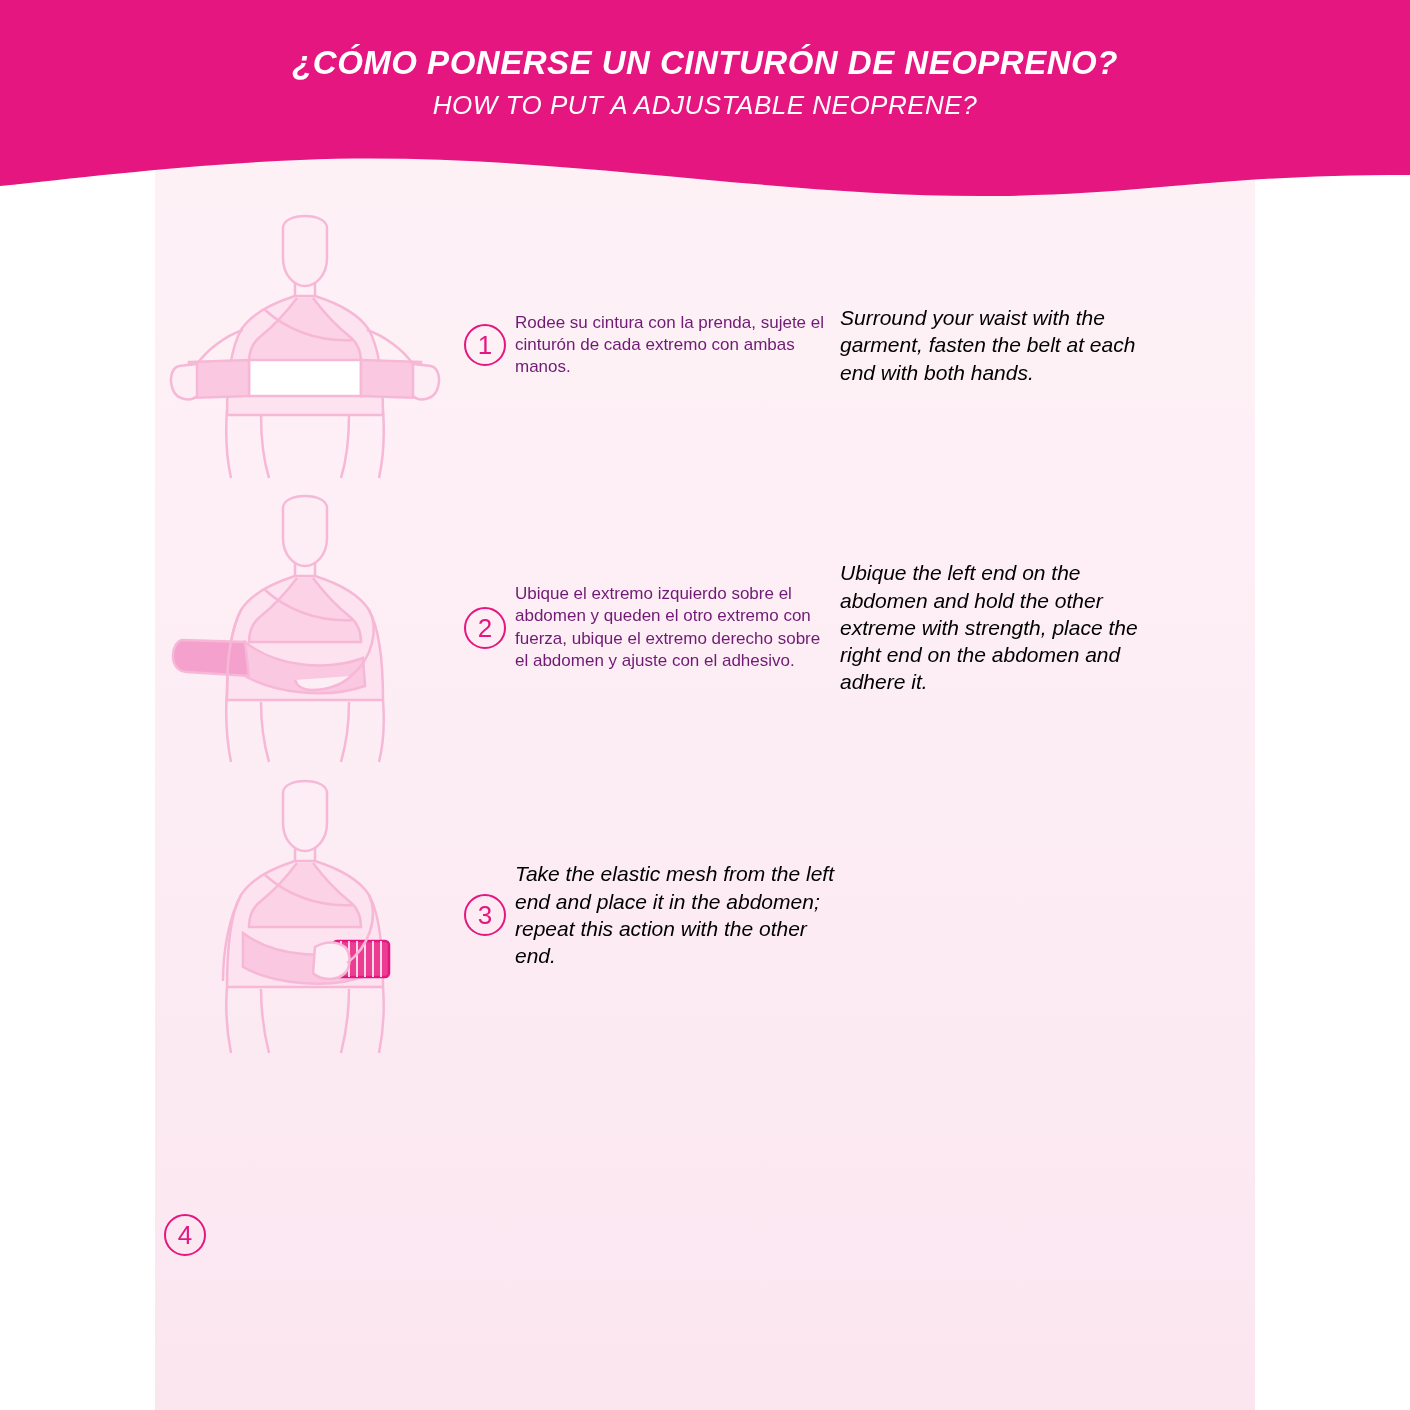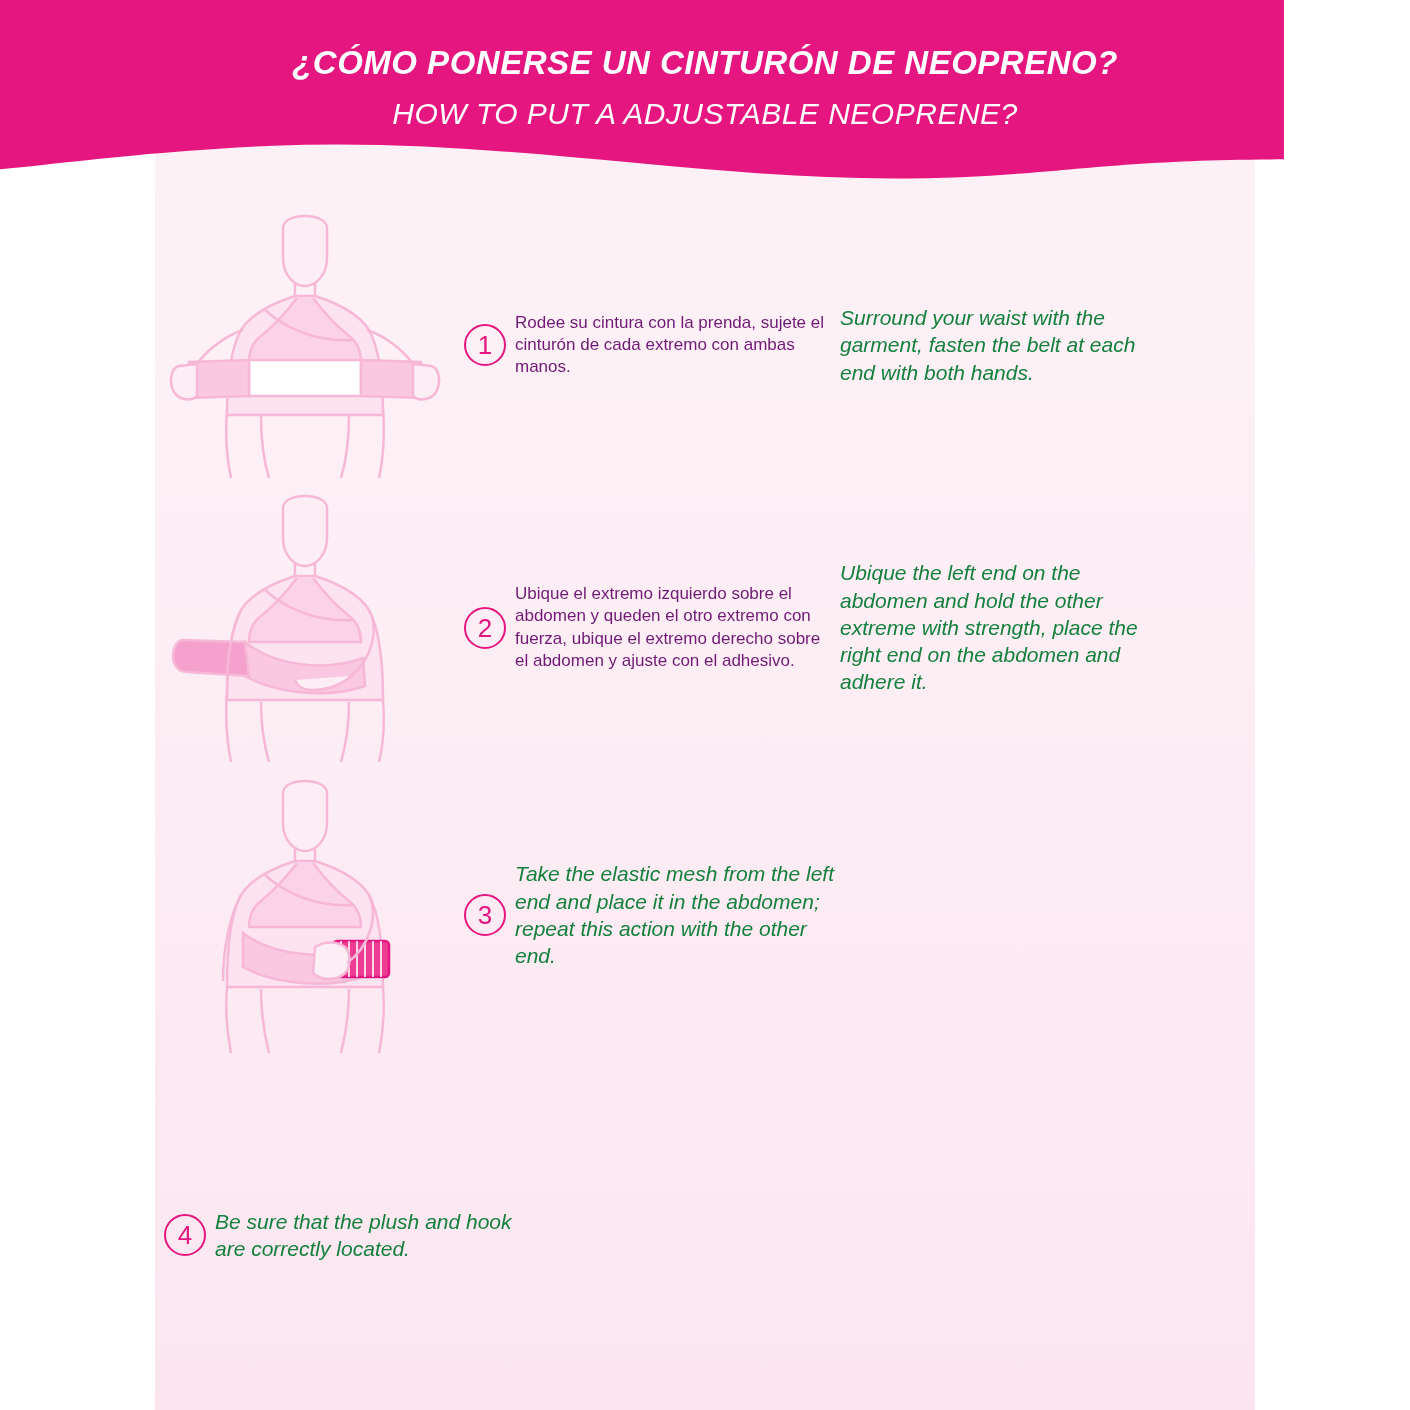--- a/index.html
+++ b/index.html
@@ -27,21 +27,21 @@
     width: 1100px;
     height: 1410px;
     background: linear-gradient(180deg, #fdf2f7 0%, #fdeff5 40%, #fbe6f0 100%);
     overflow: hidden;
   }
   
   .header {
     position: absolute;
     left: 0;
     top: 0;
-    width: 1284px;
+    width: 1410px;
     height: 205px;
   }
   .header-bg {
     position: absolute;
     inset: 0;
   }
   .header-text {
     position: absolute;
     left: 0;
     top: 44px;
@@ -50,25 +50,25 @@
     color: #ffffff;
   }
   .title-es {
     font-size: 33px;
     font-weight: bold;
     font-style: italic;
     letter-spacing: 0.5px;
     margin: 0 0 8px 0;
   }
   .title-en {
-    font-size: 30px;
+    font-size: 26px;
     font-weight: normal;
     font-style: italic;
     letter-spacing: 0.5px;
-    margin: 15px;
+    margin: 8px;
   }
 
   
   .steps {
     position: absolute;
     left: 155px;
     top: 205px;
     width: 1100px;
   }
   .step {
@@ -107,21 +107,21 @@
   .step-es {
     flex: 0 0 325px;
     color: #701a75;
     font-size: 17px;
     line-height: 1.3;
     padding-right: 10px;
     box-sizing: border-box;
   }
   .step-en {
     flex: 0 0 320px;
-    color: #15803d;
+    color: #000000;
     font-size: 21px;
     line-height: 1.3;
     font-style: italic;
     box-sizing: border-box;
   }
 
   .step1 { height: 280px; }
   .step2 { height: 285px; }
   .step3 { height: 290px; }
   .step4 { height: 350px; }
@@ -242,17 +242,16 @@
       <div class="step-num">
         <div class="num-circle">3</div>
       </div>
       <div class="step-en">Take the elastic mesh from the left end and place it in the abdomen; repeat this action with the other end.</div>
     </div>
 
     <div class="step step4">
       <div class="step-num">
         <div class="num-circle">4</div>
       </div>
-      <div class="step-en">Be sure that the plush and hook are correctly located.</div>
     </div>
 
   </div>
 </div>
 
 </body></html>

